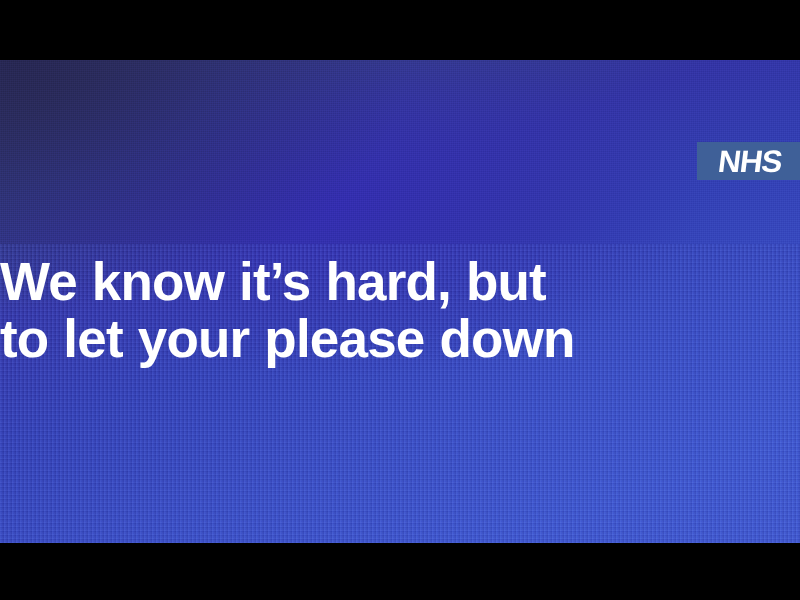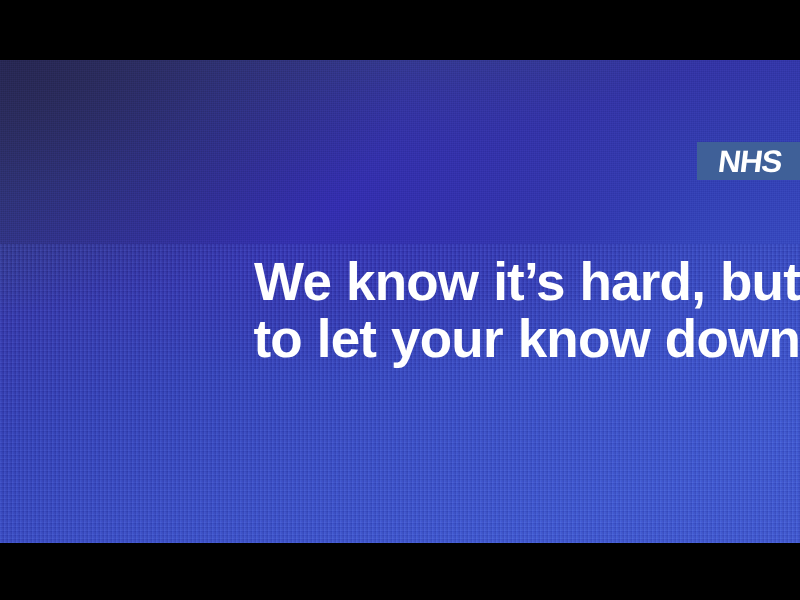--- a/index.html
+++ b/index.html
@@ -129,21 +129,21 @@
     white-space: nowrap;
   }
 
   
   #headline {
     position: absolute;
     left: 0;
     top: 193px;
     width: 800px;
     z-index: 15;
-    text-align: right;
+    text-align: left;
     color: #ffffff;
     font-family: "Liberation Sans", sans-serif;
     font-weight: bold;
     font-size: 53px;
     line-height: 57px;
     letter-spacing: -0.8px;
     word-spacing: 1px;
     padding: 0;
   }
   #headline .line {
@@ -164,19 +164,19 @@
     <div id="bg-corner"></div>
     <div id="bg-dither-low"></div>
     <div id="bg-dither"></div>
 
     <div id="nhs-logo">
       <span id="nhs-wordmark">NHS</span>
     </div>
 
     <div id="headline">
       <span class="line">We know it’s hard, but</span>
-      <span class="line">to let your know down</span>
+      <span class="line">to let your please down</span>
     </div>
   </div>
 
   <div id="letterbox-bottom" class="letterbox"></div>
 
 </div>
 
 </body></html>

